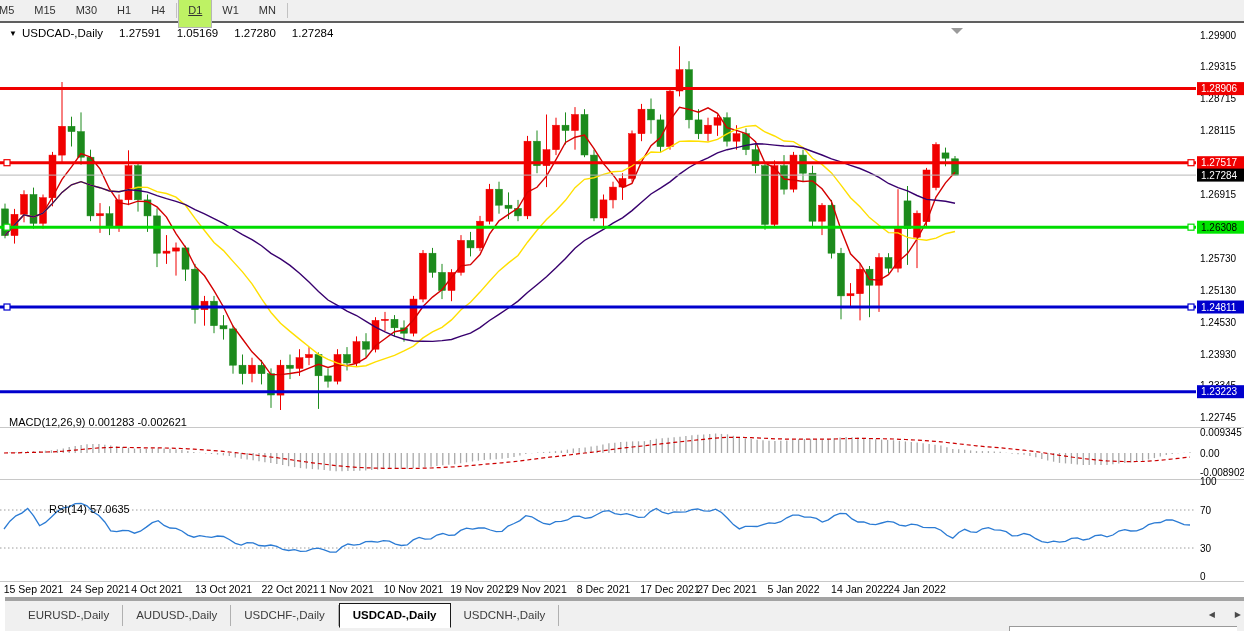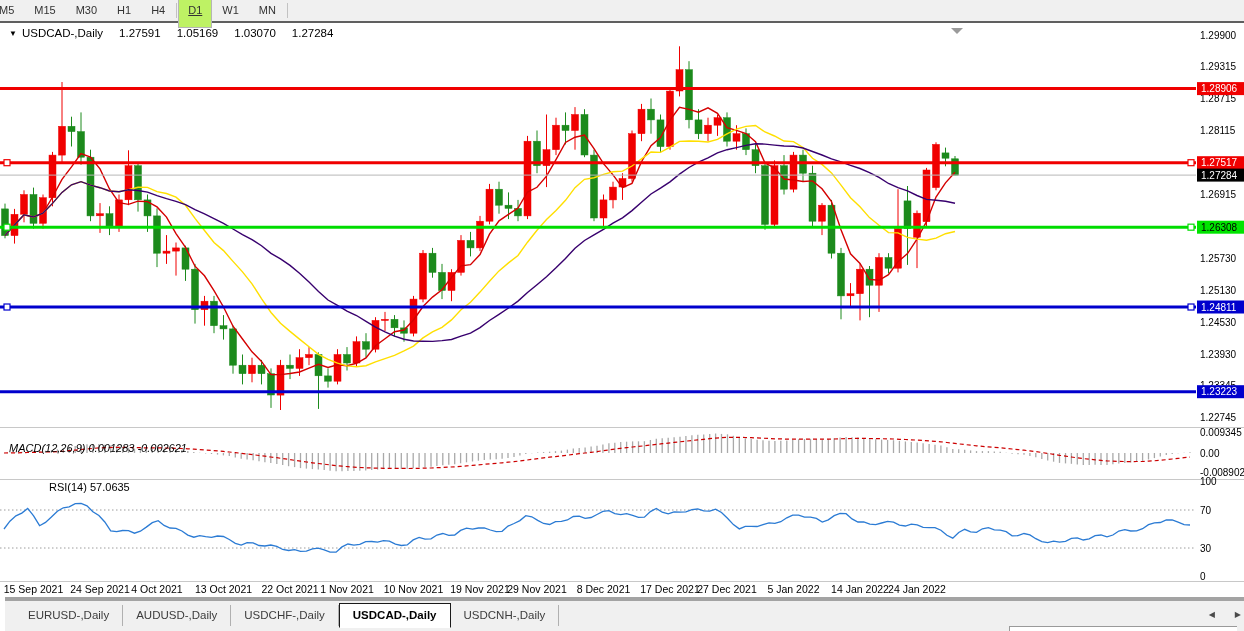--- a/index.html
+++ b/index.html
@@ -11,22 +11,22 @@
            border-bottom:2px solid #5f5f5f;display:flex;align-items:center;}
   .tf{height:19px;line-height:19px;padding:0 10px;font-size:11px;color:#333;cursor:default;}
   .tf.first{padding-left:2px;margin-left:-3px;}
   .tb-sep{width:1px;height:15px;background:#c2c2c2;margin:0 1px;}
   .tf.active{background:#bef264;border:1px solid #b5b5b5;line-height:17px;height:17px;padding:8px 9px;text-decoration:underline;}
   
   #chart-header{position:absolute;left:9px;top:27px;font-size:11.5px;color:#000;z-index:5;white-space:nowrap;}
   #chart-header .arrow{font-size:8px;position:relative;top:-1px;margin-right:5px;color:#000;}
   #chart-header span.v{margin-left:16px;}
   .panel-label{position:absolute;left:9px;font-size:11px;color:#000;z-index:5;white-space:nowrap;}
-  #macd-label{top:442px;font-style:italic;}
-  #rsi-label{top:481px;padding-left:40px;}
+  #macd-label{top:416px;}
+  #rsi-label{top:503px;padding-left:40px;}
   svg text{font-family:"Liberation Sans",sans-serif;}
   
   #footer{position:absolute;left:5px;top:597px;width:1244px;height:34px;background:#f0f0f0;
           border-top:4px solid #a3a3a3;}
   #tabs{position:absolute;left:10px;top:2px;display:flex;align-items:flex-end;height:23px;}
   .tab{height:21px;line-height:21px;padding:0 13px;font-size:11.5px;color:#3c3c3c;
        border-right:1px solid #b0b0b0;cursor:default;}
   .tab.active{background:#ffffff;border:1px solid #1a1a1a;border-bottom:1px solid #ffffff;
        color:#000;font-weight:bold;height:23px;line-height:22px;margin-bottom:-2px;z-index:3;position:relative;}
   .tab-arrow{position:absolute;top:9px;font-size:8px;color:#4a4a4a;cursor:default;}
@@ -47,21 +47,21 @@
     <div class="tf">H1</div>
     <div class="tf">H4</div>
     <div class="tb-sep"></div>
     <div class="tf active">D1</div>
     <div class="tf">W1</div>
     <div class="tf">MN</div>
     <div class="tb-sep"></div>
   </div>
 
   <div id="chart-header">
-    <span class="arrow">▼</span><span>USDCAD-,Daily</span><span class="v">1.27591</span><span class="v">1.05169</span><span class="v">1.03070</span><span class="v">1.27284</span>
+    <span class="arrow">▼</span><span>USDCAD-,Daily</span><span class="v">1.27591</span><span class="v">1.05169</span><span class="v">1.27280</span><span class="v">1.27284</span>
   </div>
 
   <div id="macd-label" class="panel-label">
     <span>MACD(12,26,9)</span>&nbsp;<span>0.001283 -0.002621</span>
   </div>
   <div id="rsi-label" class="panel-label">
     <span>RSI(14)</span>&nbsp;<span>57.0635</span>
   </div>
 
   <svg id="chart" width="1244" height="575" viewBox="0 23 1244 575" style="position:absolute;left:0;top:23px;">

